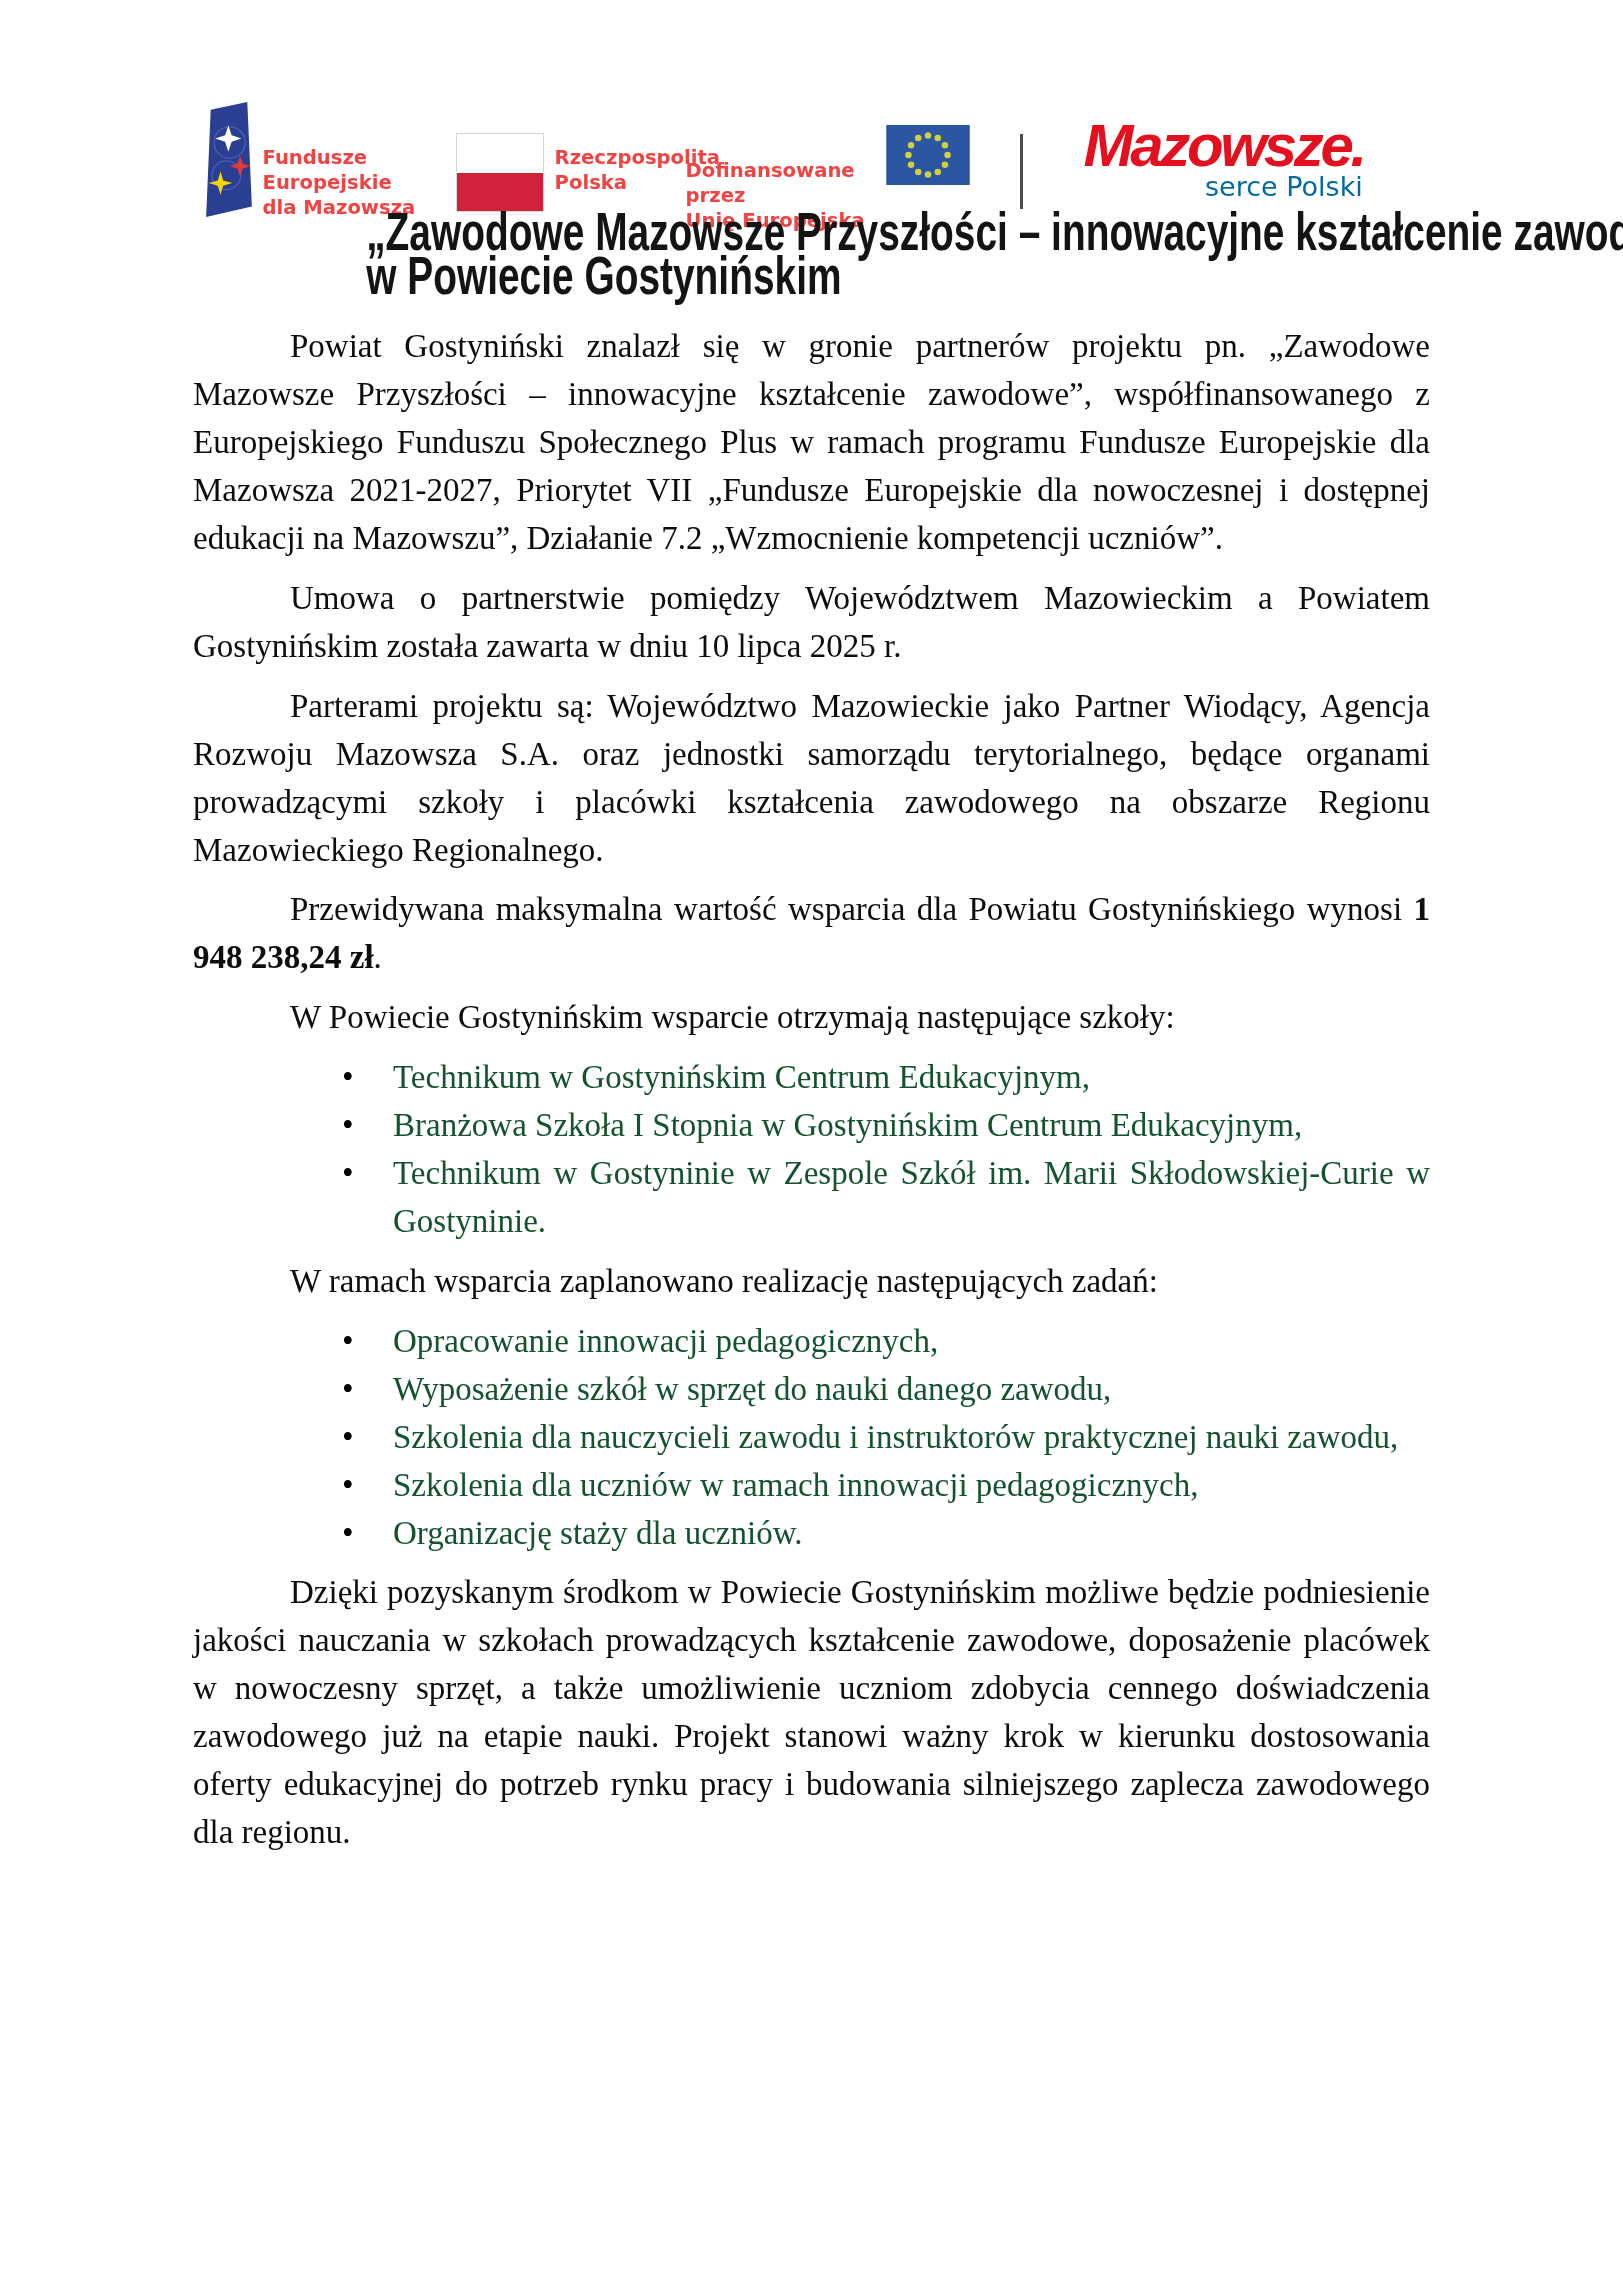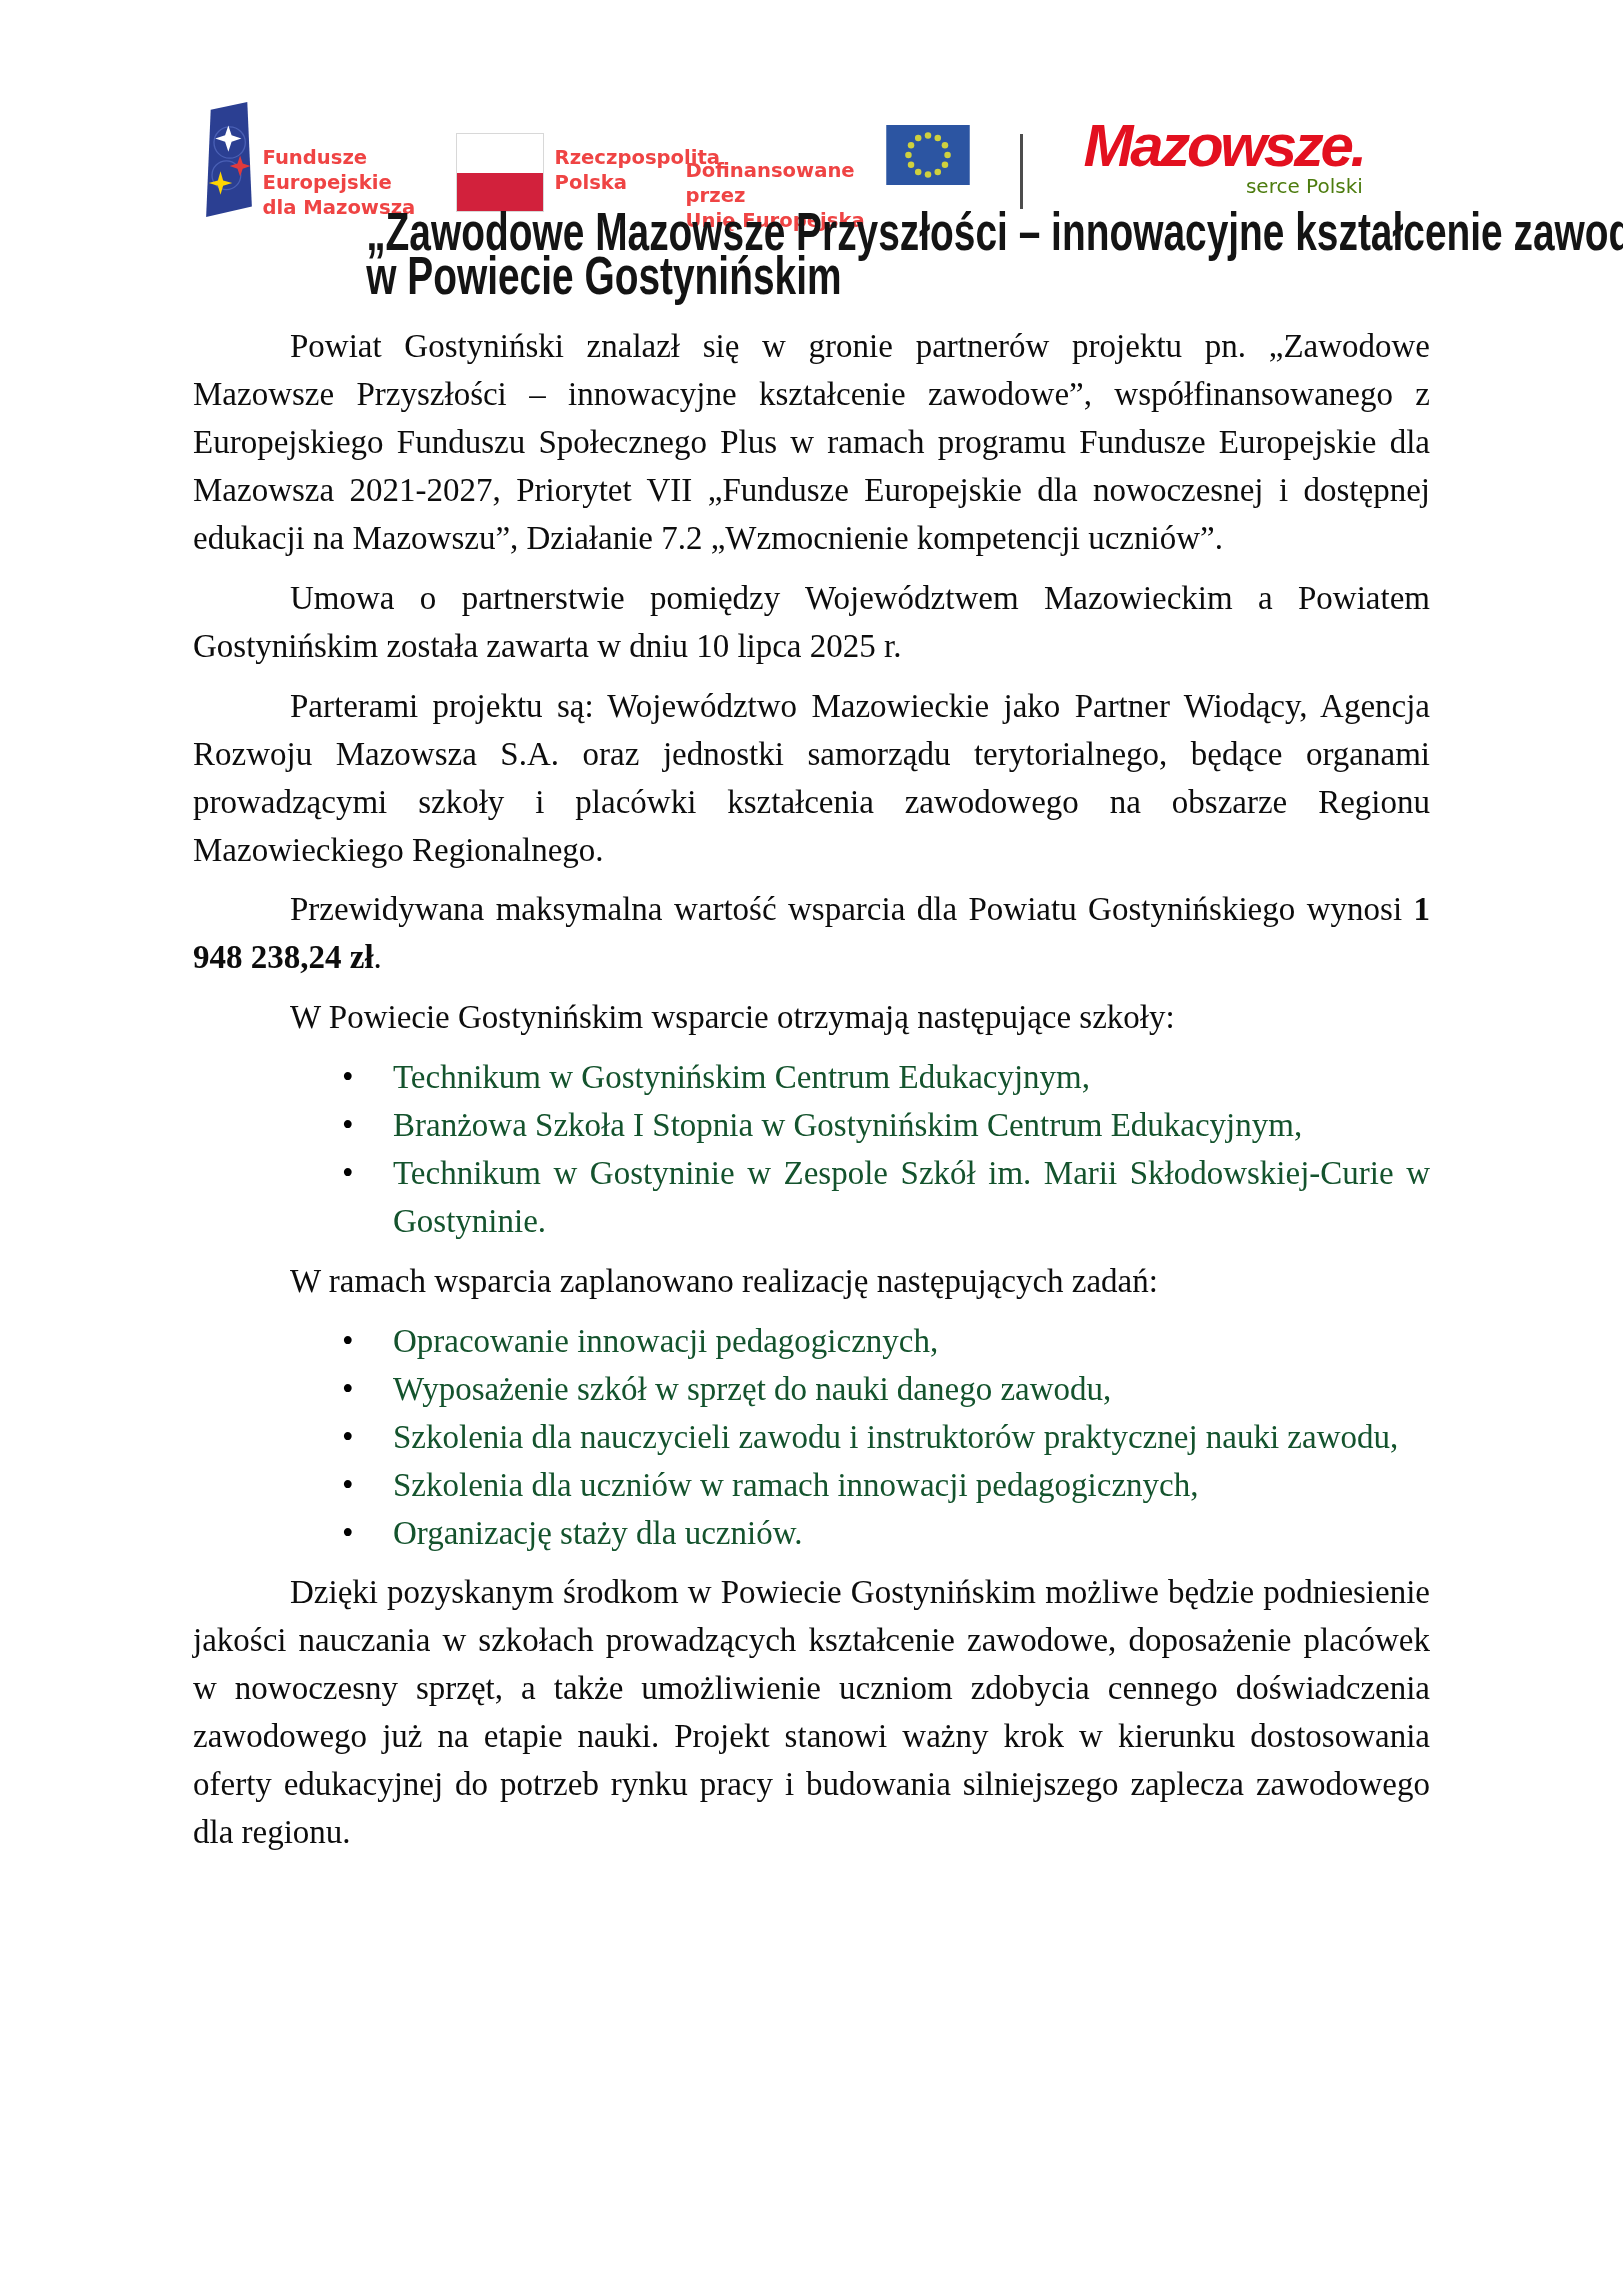--- a/index.html
+++ b/index.html
@@ -41,21 +41,21 @@
   }
   .mazowsze{margin-left:54px;margin-top:10.5px;width:294px;flex:0 0 auto;}
   .mazowsze .wordmark{
     font-family:Liberation Sans, sans-serif;
     font-style:italic;font-weight:bold;
     font-size:60px;line-height:65px;color:#e3101f;
     letter-spacing:-3.3px;text-align:center;white-space:nowrap;
   }
   .mazowsze .tagline{
     font-family:"DejaVu Sans",sans-serif;
-    font-size:20px;line-height:23.6px;color:#4d7c0f;
+    font-size:27px;line-height:23.6px;color:#0369a1;
     text-align:right;margin-top:-2.6px;padding-right:7.9px;
   }
   
   .content{
     position:absolute;top:209px;left:193px;width:1237px;
   }
   h1.doc-title{
     margin:0 0 25px 0;
     font-family:"Liberation Sans","DejaVu Sans",sans-serif;
     font-weight:bold;font-size:54px;line-height:44px;

